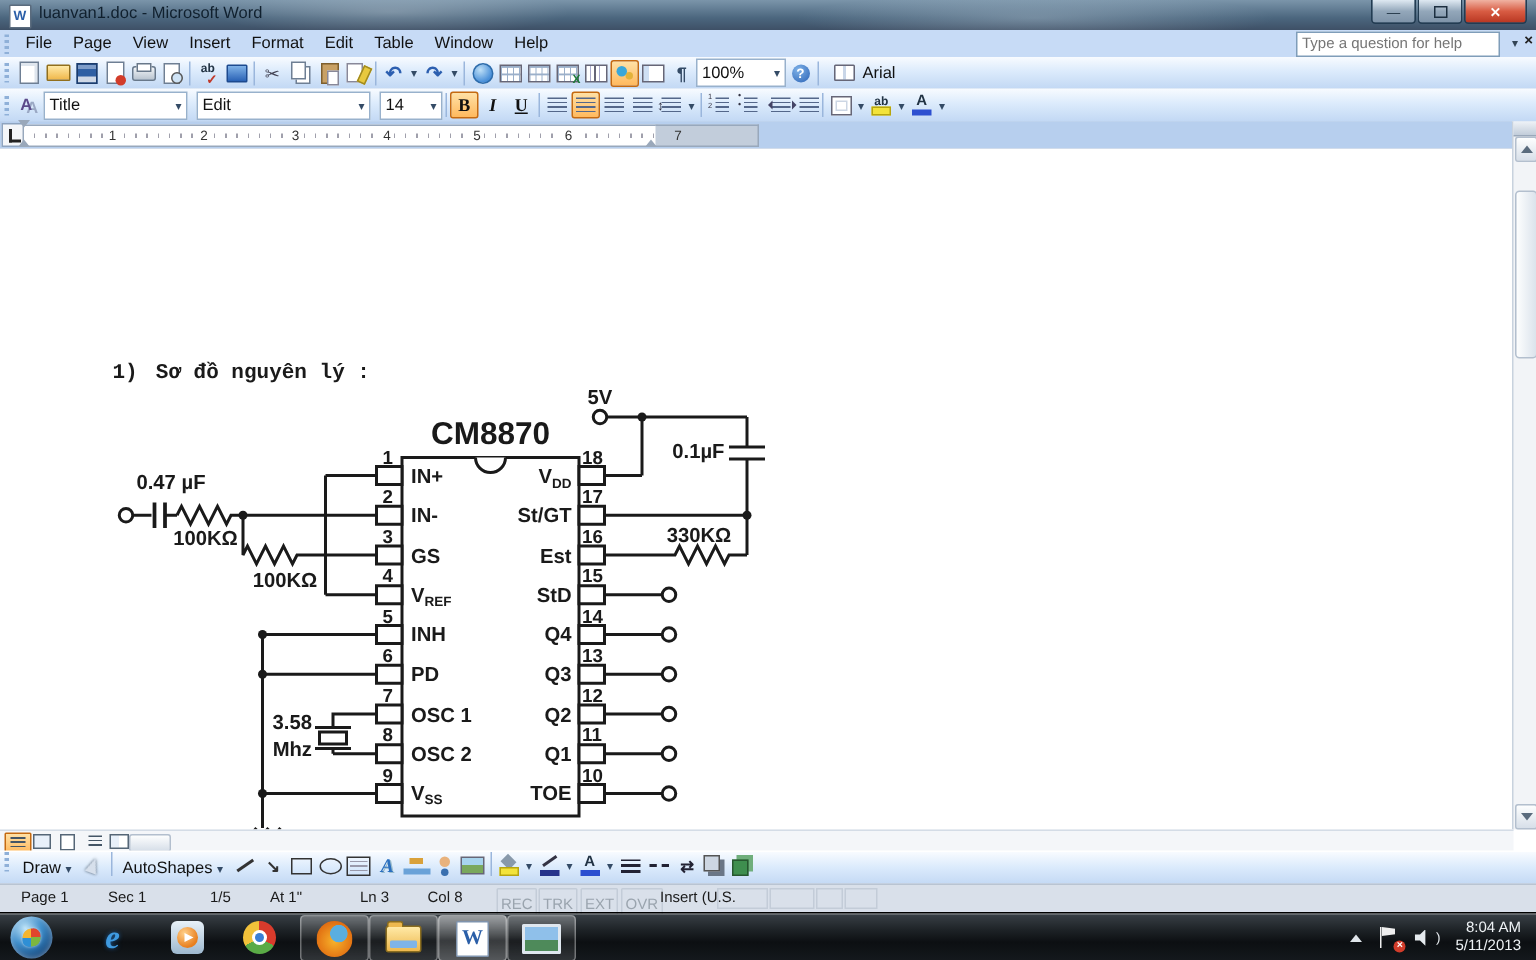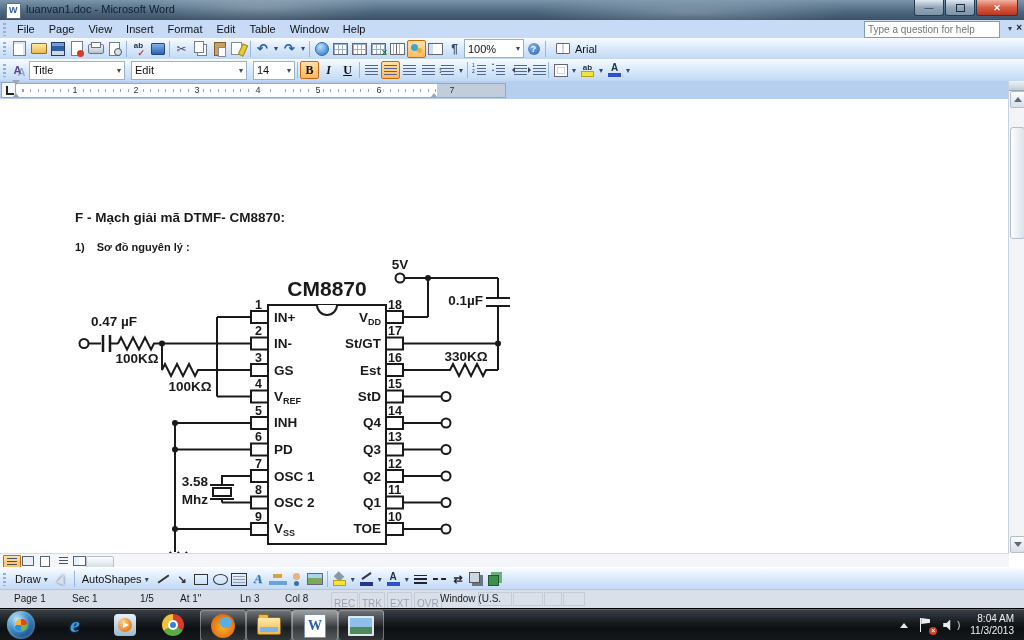--- a/index.html
+++ b/index.html
@@ -119,21 +119,21 @@
     background:repeating-linear-gradient(90deg,transparent 0 6.5px,#778 6.5px 7.5px);opacity:.7;}
   .rnum{position:absolute;top:1px;font-size:9px;color:#333;background:#fff;padding:0 2px;transform:translateX(-50%);}
   .rnum.gray{background:#c2cddb;}
   .ind-left{position:absolute;left:12px;top:-1px;width:0;height:0;border:4px solid transparent;border-top:5px solid #9aa8ba;}
   .ind-left2{position:absolute;left:12px;top:8px;width:0;height:0;border:4px solid transparent;border-bottom:5px solid #9aa8ba;}
   .ind-right{position:absolute;left:430px;top:8px;width:0;height:0;border:4px solid transparent;border-bottom:5px solid #9aa8ba;}
   
   #docarea{position:absolute;left:0;top:99px;width:1009px;height:454px;background:#fff;overflow:hidden;}
   .doc-text{position:absolute;color:#1a1a1a;white-space:pre;}
   .h1{font-size:13.5px;font-weight:bold;}
-  .li{font-size:11px;font-weight:bold;}
+  .li{font-size:14px;font-weight:bold;font-family:Liberation Mono, monospace;}
   #diagram{position:absolute;left:60px;top:150px;width:460px;height:325px;}
   .w{stroke:#1a1a1a;stroke-width:2;fill:none;}
   .comp{fill:#fff;stroke:#1a1a1a;stroke-width:2;}
   .dot{fill:#1a1a1a;}
   text{fill:#1a1a1a;font-family:"Liberation Sans",sans-serif;}
   .dl{font-size:13.5px;font-weight:bold;}
   .dn{font-size:12.5px;font-weight:bold;}
   .ds{font-size:9px;font-weight:bold;}
   .big{font-size:21px;font-weight:bold;}
   
@@ -148,21 +148,21 @@
   #bottomrow{position:absolute;left:0;top:553px;width:1009px;height:14px;background:#f4f6f9;border-top:1px solid #d4dce6;}
   .vbtn{position:absolute;top:1px;width:16px;height:12px;display:flex;align-items:center;justify-content:center;border-radius:1px;}
   .vbtn.active{background:linear-gradient(180deg,#ffe1a6,#ffb95e);border:1px solid #c56a11;}
   .v-normal::before{content:"";width:10px;height:8px;background:repeating-linear-gradient(#456 0 1px,transparent 1px 3px);}
   .v-web::before{content:"";width:10px;height:8px;border:1px solid #567;background:#e8f0fa;}
   .v-print::before{content:"";width:8px;height:9px;background:#fff;border:1px solid #567;}
   .v-outline::before{content:"";width:9px;height:8px;background:repeating-linear-gradient(#456 0 1px,transparent 1px 3px);margin-left:3px;}
   .v-read::before{content:"";width:11px;height:8px;background:linear-gradient(90deg,#e8f0fa 0 5px,#fff 5px);border:1px solid #567;}
   #hthumb{position:absolute;left:86px;top:2px;width:26px;height:10px;background:linear-gradient(180deg,#fdfefe,#d7dfe9);border:1px solid #b3bfce;border-radius:2px;}
   
-  #drawbar{position:absolute;left:0;top:567px;width:1024px;height:22px;display:flex;align-items:center;
+  #drawbar{position:absolute;left:0;top:567px;width:1024px;height:22px;display:flex;
     background:linear-gradient(180deg,#f8fbff,#dcebfc 45%,#c2d8f4);border-top:1px solid #fff;border-bottom:1px solid #a9c4e4;font-size:11px;color:#111;}
   .tb-textbtn{display:inline-flex;align-items:center;gap:3px;padding:1px 5px;flex:none;}
   .i-select::before{content:"";width:0;height:0;border-left:4px solid transparent;border-right:4px solid transparent;
     border-bottom:10px solid #d7e0ec;transform:rotate(20deg);filter:drop-shadow(0 0 1px #456);}
   .i-line::before{content:"";width:13px;height:2px;background:#333;transform:rotate(-35deg);}
   .i-arrow::before{content:"↘";font-size:11px;color:#333;font-weight:bold;}
   .i-rect::before{content:"";width:12px;height:9px;border:1.5px solid #333;}
   .i-oval::before{content:"";width:13px;height:9px;border:1.5px solid #333;border-radius:50%;}
   .i-textbox::before{content:"";width:12px;height:9px;border:1px solid #333;background:repeating-linear-gradient(#0000 0 2px,#99a 2px 3px);background-clip:content-box;padding:1px;}
   .i-wordart::before{content:"A";font:italic bold 13px "Liberation Serif",serif;color:#2a6fbf;text-shadow:1px 1px 0 #9bc;}
@@ -380,21 +380,20 @@
     </div>
     <div id="ruler-gray">
       <span class="rnum gray" style="left:15px">7</span>
     </div>
     <div class="ind-left"></div>
     <div class="ind-left2"></div>
     <div class="ind-right"></div>
   </div>
 
   <div id="docarea">
-    <div class="doc-text h1" style="left:75px;top:111px">F - Mạch giải mã DTMF- CM8870:</div>
     <div class="doc-text li" style="left:75px;top:142px"><span>1)</span><span style="margin-left:12px">Sơ đồ nguyên lý :</span></div>
 
     <svg id="diagram" viewBox="60 150 460 325">
 
       <rect class="comp" x="268" y="206" width="118" height="239"></rect>
       <path class="comp" d="M317 206 A10 10 0 0 0 337 206"></path>
       <text class="big" x="327" y="197" text-anchor="middle">CM8870</text>
 
       <rect class="comp" x="251" y="212" width="17" height="12"></rect>
       <rect class="comp" x="251" y="238.5" width="17" height="12"></rect>
@@ -564,21 +563,21 @@
     <span class="st" style="left:14px">Page 1</span>
     <span class="st" style="left:72px">Sec 1</span>
     <span class="st" style="left:140px">1/5</span>
     <span class="st" style="left:180px">At 1"</span>
     <span class="st" style="left:240px">Ln 3</span>
     <span class="st" style="left:285px">Col 8</span>
     <span class="st dim" style="left:331px">REC</span>
     <span class="st dim" style="left:359px">TRK</span>
     <span class="st dim" style="left:387px">EXT</span>
     <span class="st dim" style="left:414px">OVR</span>
-    <span class="st" style="left:440px">Window (U.S.</span>
+    <span class="st" style="left:440px">Insert (U.S.</span>
     <span class="st box" style="left:478px;width:32px"></span>
     <span class="st box" style="left:513px;width:28px"></span>
     <span class="st box" style="left:544px;width:16px"></span>
     <span class="st box" style="left:563px;width:20px"></span>
   </div>
 
   <div id="taskbar">
     <div class="orb"></div>
     <div class="tk-plain" style="left:60px">
         <span class="ic-ie">e</span>
@@ -601,18 +600,18 @@
     <div class="tk-box" style="left:338px">
         <span class="ic-img"></span>
       </div>
     <div class="tray">
       <span class="tray-up"></span>
       <span class="tray-flag"></span>
       <span class="tray-vol"></span>
       <span class="tray-vol2">)</span>
       <div class="clock">
         <div>8:04 AM</div>
-        <div>11/3/2013</div>
+        <div>5/11/2013</div>
       </div>
     </div>
   </div>
 
 </div>
 
 </body></html>

